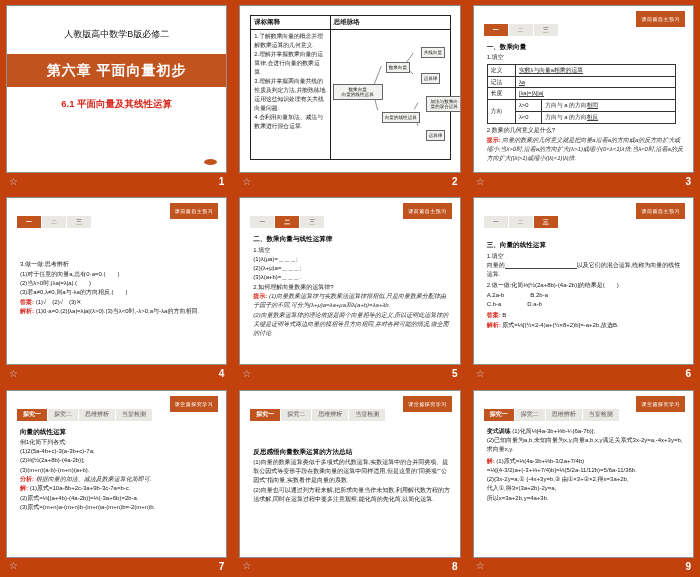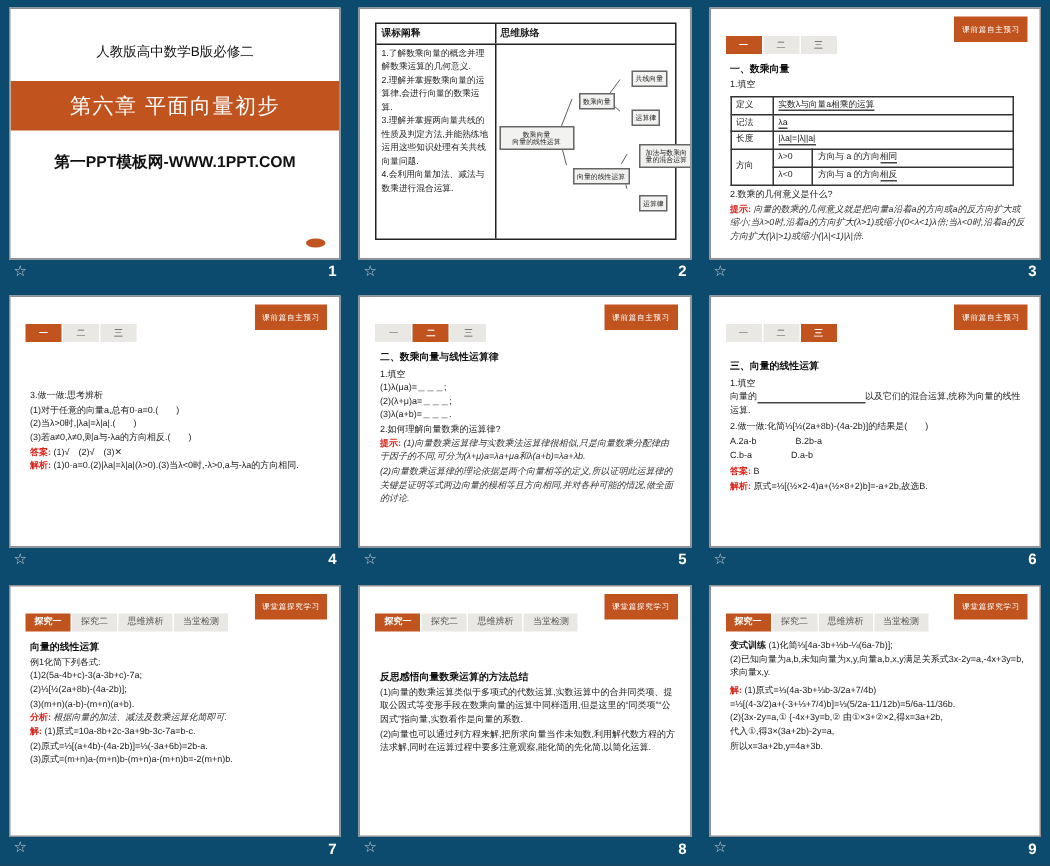--- a/index.html
+++ b/index.html
@@ -1,29 +1,29 @@
 <!DOCTYPE html>
 <html><head>
 <meta charset="utf-8">
 <style>
   html,body{margin:0;padding:0;background:#3f3f3f;width:700px;height:577px;overflow:hidden;
     font-family:"Liberation Sans","DejaVu Sans",sans-serif;}
   .board{display:grid;grid-template-columns:repeat(3,233.33px);grid-template-rows:repeat(3,192.33px);
-    width:700px;height:577px;background:#0c4a6e;}
+    width:700px;height:577px;background:#c2410c;}
   .cell{position:relative;box-sizing:border-box;padding:5px 6px 0 6px;cursor:pointer;}
   .slide{position:relative;width:100%;height:168px;background:#ffffff;border:1px solid #8f8f8f;
     box-sizing:border-box;overflow:hidden;color:#1c1c1c;}
   .strip{height:17px;display:flex;align-items:center;justify-content:space-between;padding:0 3px;}
   .star{color:#d0d0d0;font-size:10px;line-height:1;}
   .pagenum{color:#ffffff;font-size:10px;font-weight:bold;}
 
   
   .t-series{margin-top:22px;text-align:center;font-size:9px;color:#111;}
   .t-banner{margin-top:13px;height:33px;background:#c1531e;display:flex;align-items:center;justify-content:center;}
-  .t-banner span{color:#fff;font-size:14px;font-weight:normal;letter-spacing:1px;}
+  .t-banner span{color:#fff;font-size:14px;font-weight:bold;letter-spacing:1px;}
   .t-sec{margin-top:11px;text-align:center;font-size:9.5px;font-weight:bold;color:#d9261c;}
   .t-sub{margin-top:6px;text-align:center;font-size:9.5px;font-weight:bold;color:#d9261c;}
   .t-foot{margin-top:14px;text-align:center;font-size:10.5px;font-weight:bold;color:#111;}
   .t-dot{position:absolute;right:9px;bottom:7px;width:13px;height:6px;border-radius:50%;background:#c1531e;}
 
   
   .obj-table{position:absolute;left:10px;right:9px;top:9px;bottom:12px;border:1.5px solid #222;display:flex;flex-direction:column;}
   .obj-head{display:flex;border-bottom:1px solid #222;}
   .obj-head div{font-size:6.5px;font-weight:bold;padding:2px 3px;}
   .obj-body{display:flex;flex:1;}
@@ -57,21 +57,21 @@
 <body>
 
 <div class="board">
 
   <div class="cell">
     <div class="slide">
       <div class="t-series">人教版高中数学B版必修二</div>
       <div class="t-banner">
         <span>第六章 平面向量初步</span>
       </div>
-      <div class="t-foot">第一PPT模板网-WWW.1PPT.COM</div>
+      <div class="t-sec">6.1 平面向量及其线性运算</div>
       <div class="t-dot"></div>
     </div>
     <div class="strip">
       <span class="star">☆</span>
       <span class="pagenum">1</span>
     </div>
   </div>
 
   <div class="cell">
     <div class="slide">

